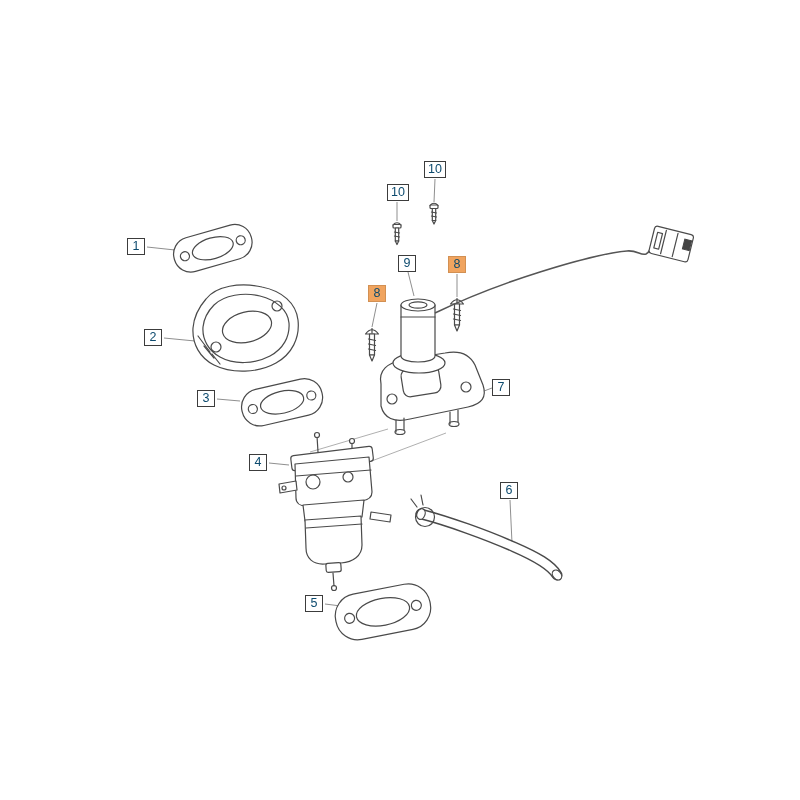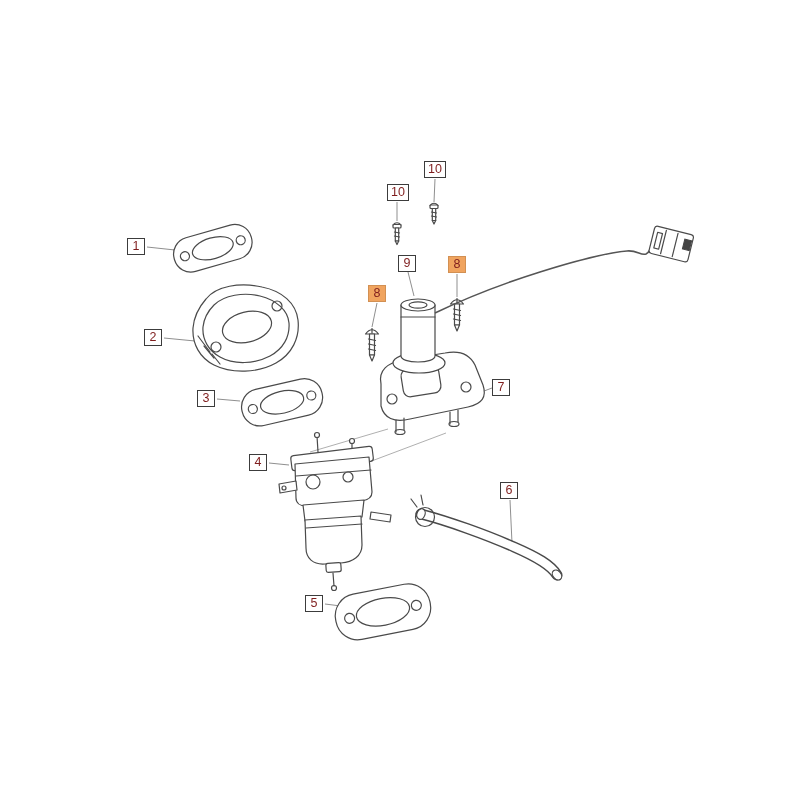--- a/index.html
+++ b/index.html
@@ -7,21 +7,21 @@
          font-family:"Liberation Sans",sans-serif;}
   svg{position:absolute;left:0;top:0;}
   .ln{stroke:#4a4a4a;fill:none;stroke-width:1.2;stroke-linecap:round;stroke-linejoin:round;}
   .solid{stroke:#4a4a4a;fill:#ffffff;stroke-width:1.2;stroke-linejoin:round;}
   .leader{stroke:#8f8f8f;stroke-width:1;fill:none;}
   .thin{stroke:#9a9a9a;stroke-width:0.8;fill:none;}
   .tube-out{stroke:#4a4a4a;stroke-width:11;fill:none;stroke-linecap:round;}
   .tube-in{stroke:#ffffff;stroke-width:8;fill:none;stroke-linecap:round;}
   .wire{stroke:#555555;stroke-width:1.6;fill:none;}
   .callout{position:absolute;min-width:18px;height:17px;padding:0 3px;box-sizing:border-box;
-           border:1px solid #3c3c3c;background:#fff;color:#7f1d1d;
+           border:1px solid #3c3c3c;background:#fff;color:#0c4a6e;
            font-size:12.5px;line-height:15px;display:flex;align-items:center;justify-content:center;}
   .callout.highlight{border-color:rgba(0,0,0,0.12);}
 </style>
 </head>
 <body>
 
 <div class="stage">
 
   <svg width="800" height="800" viewBox="0 0 800 800">
 

